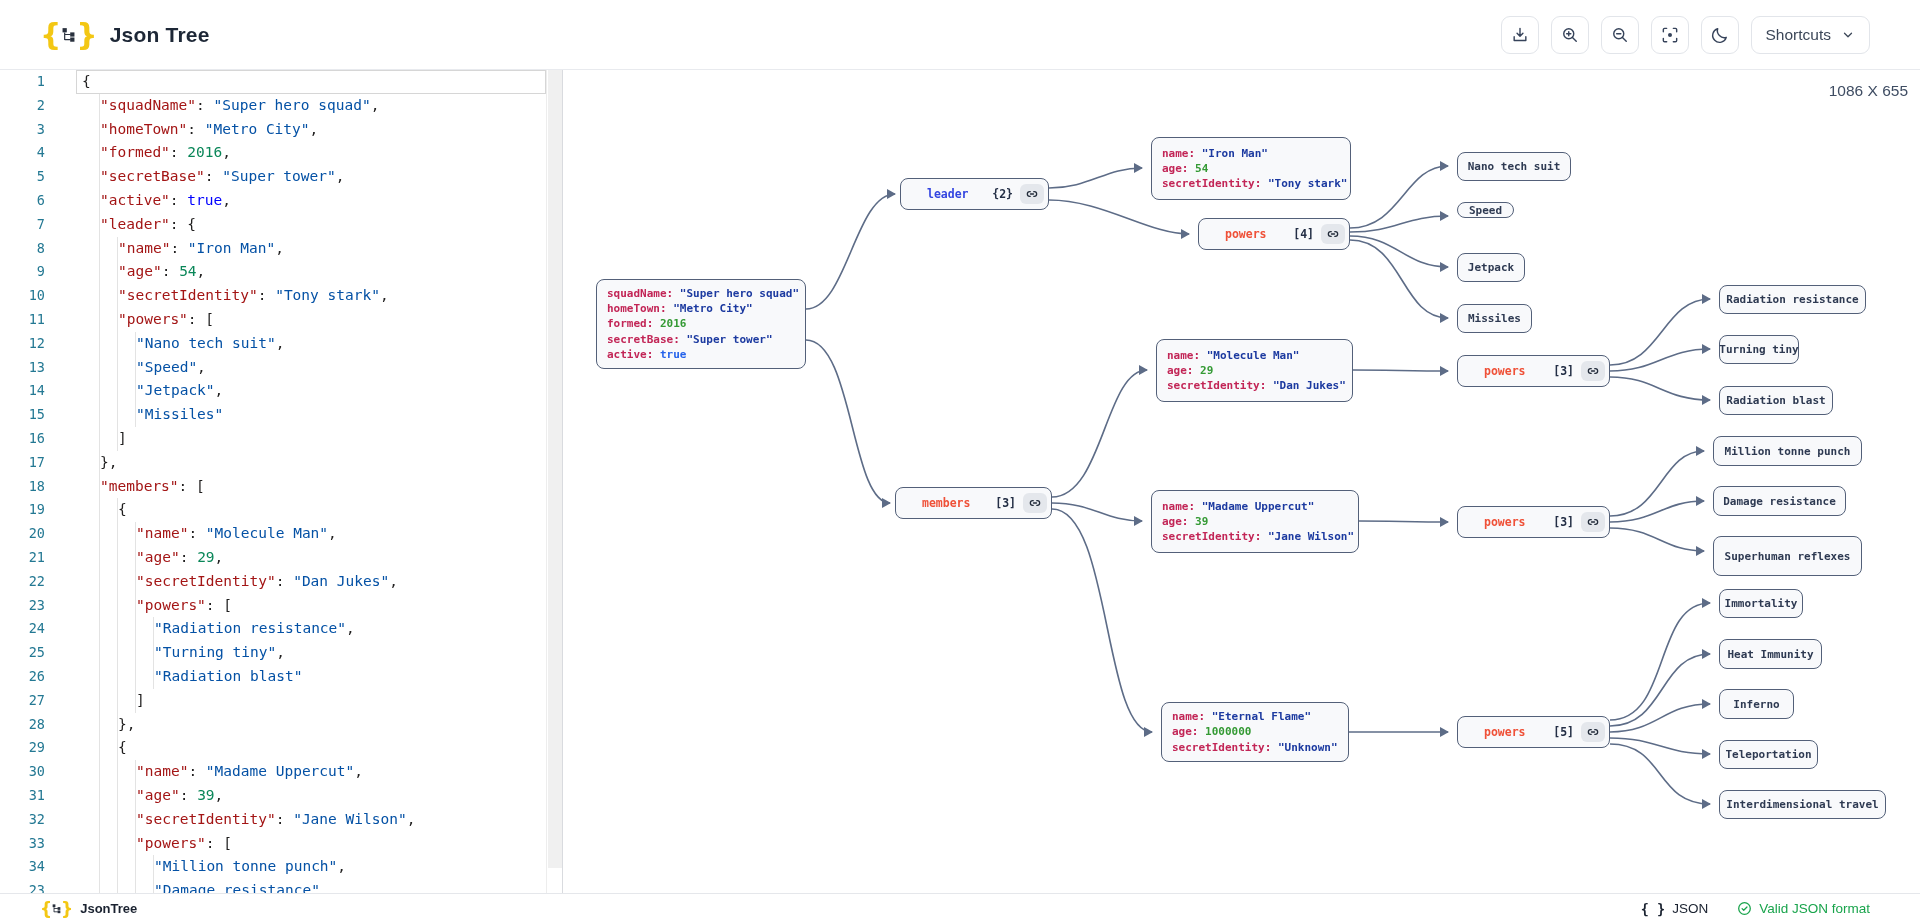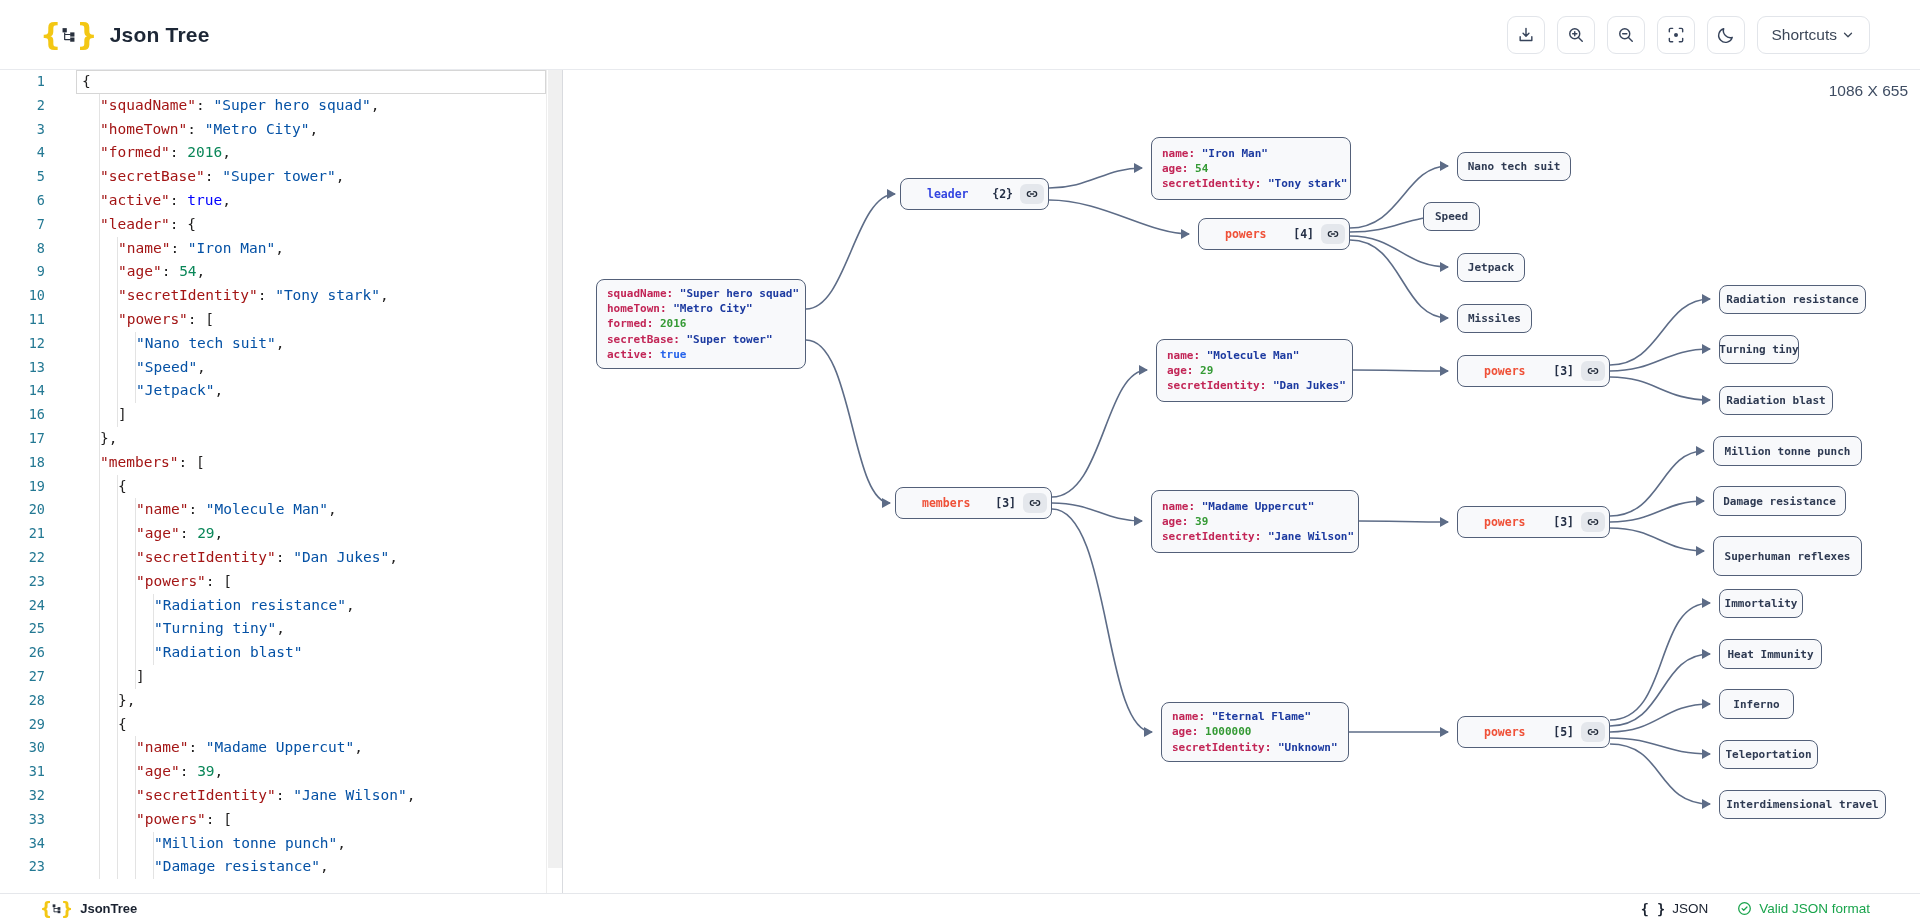--- a/index.html
+++ b/index.html
@@ -14,21 +14,21 @@
   .logo .brace { color:#f3c714; font-family:"DejaVu Sans", sans-serif;
                  font-size:30px; font-weight:700; line-height:30px; }
   .logo svg { margin:0 -1px; }
   .app-title { font-size:21px; font-weight:700; color:#1d2736; letter-spacing:.2px; }
   .toolbar { margin-left:auto; display:flex; align-items:center; gap:12px; }
   .tool-btn { width:38px; height:38px; border:1px solid #e2e5ea; border-radius:9px;
               background:#fff; display:flex; align-items:center; justify-content:center;
               color:#36435a; cursor:pointer; }
   .tool-btn svg { stroke:#36435a; fill:none; stroke-width:1.7; stroke-linecap:round; stroke-linejoin:round; }
   .shortcuts-btn { height:38px; border:1px solid #e2e5ea; border-radius:9px; background:#fff;
-                   padding:0 14px; display:flex; align-items:center; gap:4px;
+                   padding:0 14px; display:flex; align-items:center; gap:10px;
                    font-size:15.5px; color:#3c4758; cursor:pointer; }
 
   
   .main { display:flex; height:823px; }
 
   
   .editor { width:563px; border-right:1px solid #d9dbdf; position:relative;
             background:#fff; overflow:hidden; }
   .code-lines { position:absolute; left:0; top:0; right:16px; }
   .code-line { display:flex; height:23.8px; line-height:23.8px;
@@ -147,20 +147,21 @@
         <div class="code-line"><span class="ln">5</span><span class="line-body"><span class="indent" style="width: 18px;"></span><span class="tk-k">"secretBase"</span><span class="tk-p">: </span><span class="tk-s">"Super tower"</span><span class="tk-p">,</span></span></div>
         <div class="code-line"><span class="ln">6</span><span class="line-body"><span class="indent" style="width: 18px;"></span><span class="tk-k">"active"</span><span class="tk-p">: </span><span class="tk-b">true</span><span class="tk-p">,</span></span></div>
         <div class="code-line"><span class="ln">7</span><span class="line-body"><span class="indent" style="width: 18px;"></span><span class="tk-k">"leader"</span><span class="tk-p">: {</span></span></div>
         <div class="code-line"><span class="ln">8</span><span class="line-body"><span class="indent" style="width: 36px;"></span><span class="tk-k">"name"</span><span class="tk-p">: </span><span class="tk-s">"Iron Man"</span><span class="tk-p">,</span></span></div>
         <div class="code-line"><span class="ln">9</span><span class="line-body"><span class="indent" style="width: 36px;"></span><span class="tk-k">"age"</span><span class="tk-p">: </span><span class="tk-n">54</span><span class="tk-p">,</span></span></div>
         <div class="code-line"><span class="ln">10</span><span class="line-body"><span class="indent" style="width: 36px;"></span><span class="tk-k">"secretIdentity"</span><span class="tk-p">: </span><span class="tk-s">"Tony stark"</span><span class="tk-p">,</span></span></div>
         <div class="code-line"><span class="ln">11</span><span class="line-body"><span class="indent" style="width: 36px;"></span><span class="tk-k">"powers"</span><span class="tk-p">: [</span></span></div>
         <div class="code-line"><span class="ln">12</span><span class="line-body"><span class="indent" style="width: 54px;"></span><span class="tk-s">"Nano tech suit"</span><span class="tk-p">,</span></span></div>
         <div class="code-line"><span class="ln">13</span><span class="line-body"><span class="indent" style="width: 54px;"></span><span class="tk-s">"Speed"</span><span class="tk-p">,</span></span></div>
         <div class="code-line"><span class="ln">14</span><span class="line-body"><span class="indent" style="width: 54px;"></span><span class="tk-s">"Jetpack"</span><span class="tk-p">,</span></span></div>
+        <div class="code-line"><span class="ln">15</span><span class="line-body"><span class="indent" style="width: 54px;"></span><span class="tk-s">"Missiles"</span></span></div>
         <div class="code-line"><span class="ln">16</span><span class="line-body"><span class="indent" style="width: 36px;"></span><span class="tk-p">]</span></span></div>
         <div class="code-line"><span class="ln">17</span><span class="line-body"><span class="indent" style="width: 18px;"></span><span class="tk-p">},</span></span></div>
         <div class="code-line"><span class="ln">18</span><span class="line-body"><span class="indent" style="width: 18px;"></span><span class="tk-k">"members"</span><span class="tk-p">: [</span></span></div>
         <div class="code-line"><span class="ln">19</span><span class="line-body"><span class="indent" style="width: 36px;"></span><span class="tk-p">{</span></span></div>
         <div class="code-line"><span class="ln">20</span><span class="line-body"><span class="indent" style="width: 54px;"></span><span class="tk-k">"name"</span><span class="tk-p">: </span><span class="tk-s">"Molecule Man"</span><span class="tk-p">,</span></span></div>
         <div class="code-line"><span class="ln">21</span><span class="line-body"><span class="indent" style="width: 54px;"></span><span class="tk-k">"age"</span><span class="tk-p">: </span><span class="tk-n">29</span><span class="tk-p">,</span></span></div>
         <div class="code-line"><span class="ln">22</span><span class="line-body"><span class="indent" style="width: 54px;"></span><span class="tk-k">"secretIdentity"</span><span class="tk-p">: </span><span class="tk-s">"Dan Jukes"</span><span class="tk-p">,</span></span></div>
         <div class="code-line"><span class="ln">23</span><span class="line-body"><span class="indent" style="width: 54px;"></span><span class="tk-k">"powers"</span><span class="tk-p">: [</span></span></div>
         <div class="code-line"><span class="ln">24</span><span class="line-body"><span class="indent" style="width: 72px;"></span><span class="tk-s">"Radiation resistance"</span><span class="tk-p">,</span></span></div>
         <div class="code-line"><span class="ln">25</span><span class="line-body"><span class="indent" style="width: 72px;"></span><span class="tk-s">"Turning tiny"</span><span class="tk-p">,</span></span></div>
@@ -295,21 +296,21 @@
       <span class="arr-label">powers</span>
       <span class="count">[5]</span>
       <span class="chip">
         <svg width="14" height="14" viewBox="0 0 24 24">
             <path d="M9 8H8a4 4 0 0 0 0 8h1M15 8h1a4 4 0 0 1 0 8h-1M9.5 12h5"></path>
           </svg>
       </span>
     </div>
 
     <div class="gnode leaf" style="left:894px;top:82px;width:114px;height:29px">Nano tech suit</div>
-    <div class="gnode leaf" style="left:860px;top:132px;width:57px;height:29px">Speed</div>
+    <div class="gnode leaf" style="left:894px;top:132px;width:57px;height:16px">Speed</div>
     <div class="gnode leaf" style="left:894px;top:183px;width:68px;height:29px">Jetpack</div>
     <div class="gnode leaf" style="left:894px;top:234px;width:75px;height:29px">Missiles</div>
 
     <div class="gnode leaf" style="left:1156px;top:215px;width:147px;height:29px">Radiation resistance</div>
     <div class="gnode leaf" style="left:1156px;top:265px;width:80px;height:29px">Turning tiny</div>
     <div class="gnode leaf" style="left:1156px;top:316px;width:114px;height:29px">Radiation blast</div>
 
     <div class="gnode leaf" style="left:1150px;top:366px;width:149px;height:30px">Million tonne punch</div>
     <div class="gnode leaf" style="left:1150px;top:416px;width:133px;height:30px">Damage resistance</div>
     <div class="gnode leaf" style="left:1150px;top:466px;width:149px;height:40px">Superhuman reflexes</div>

